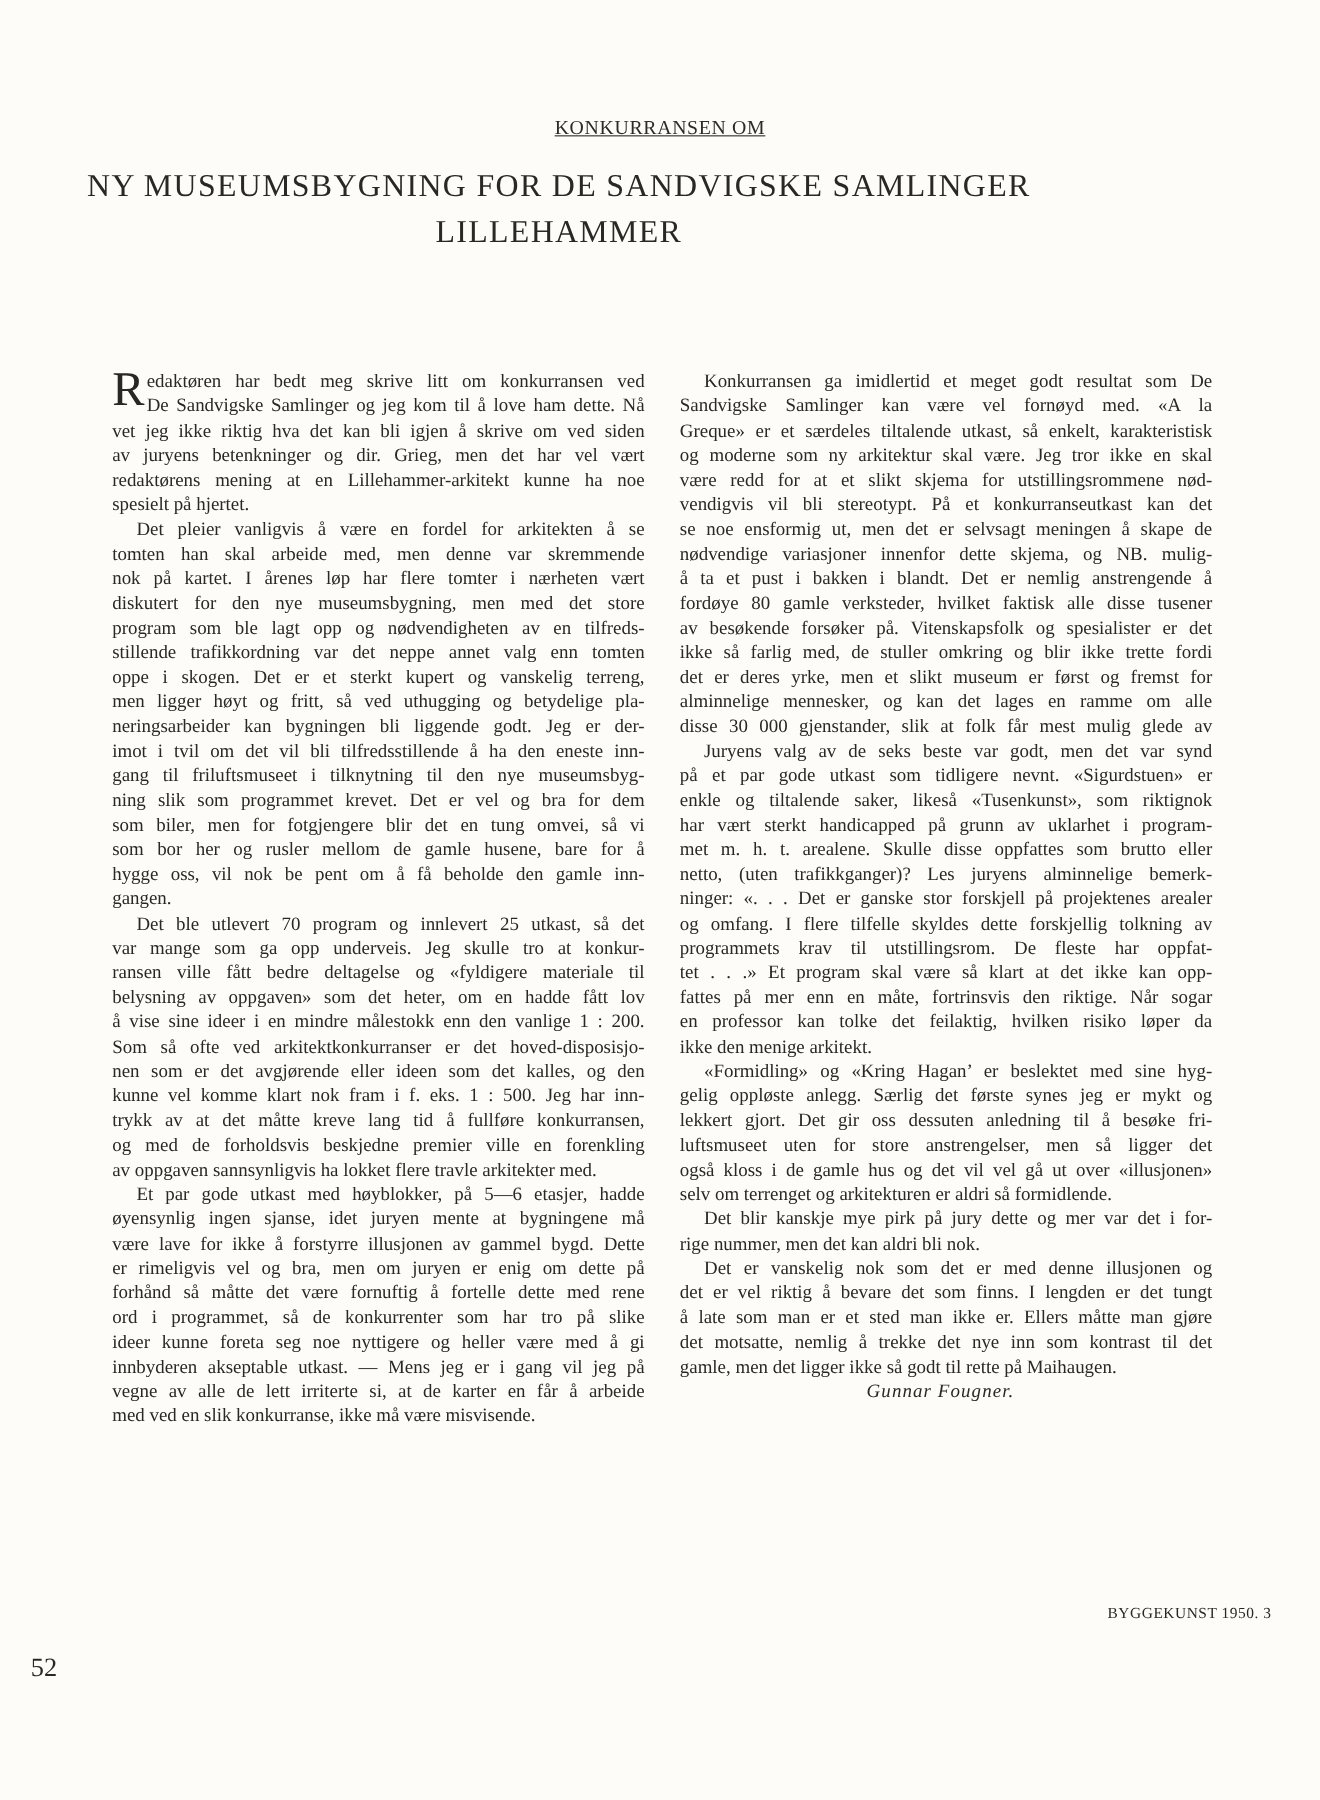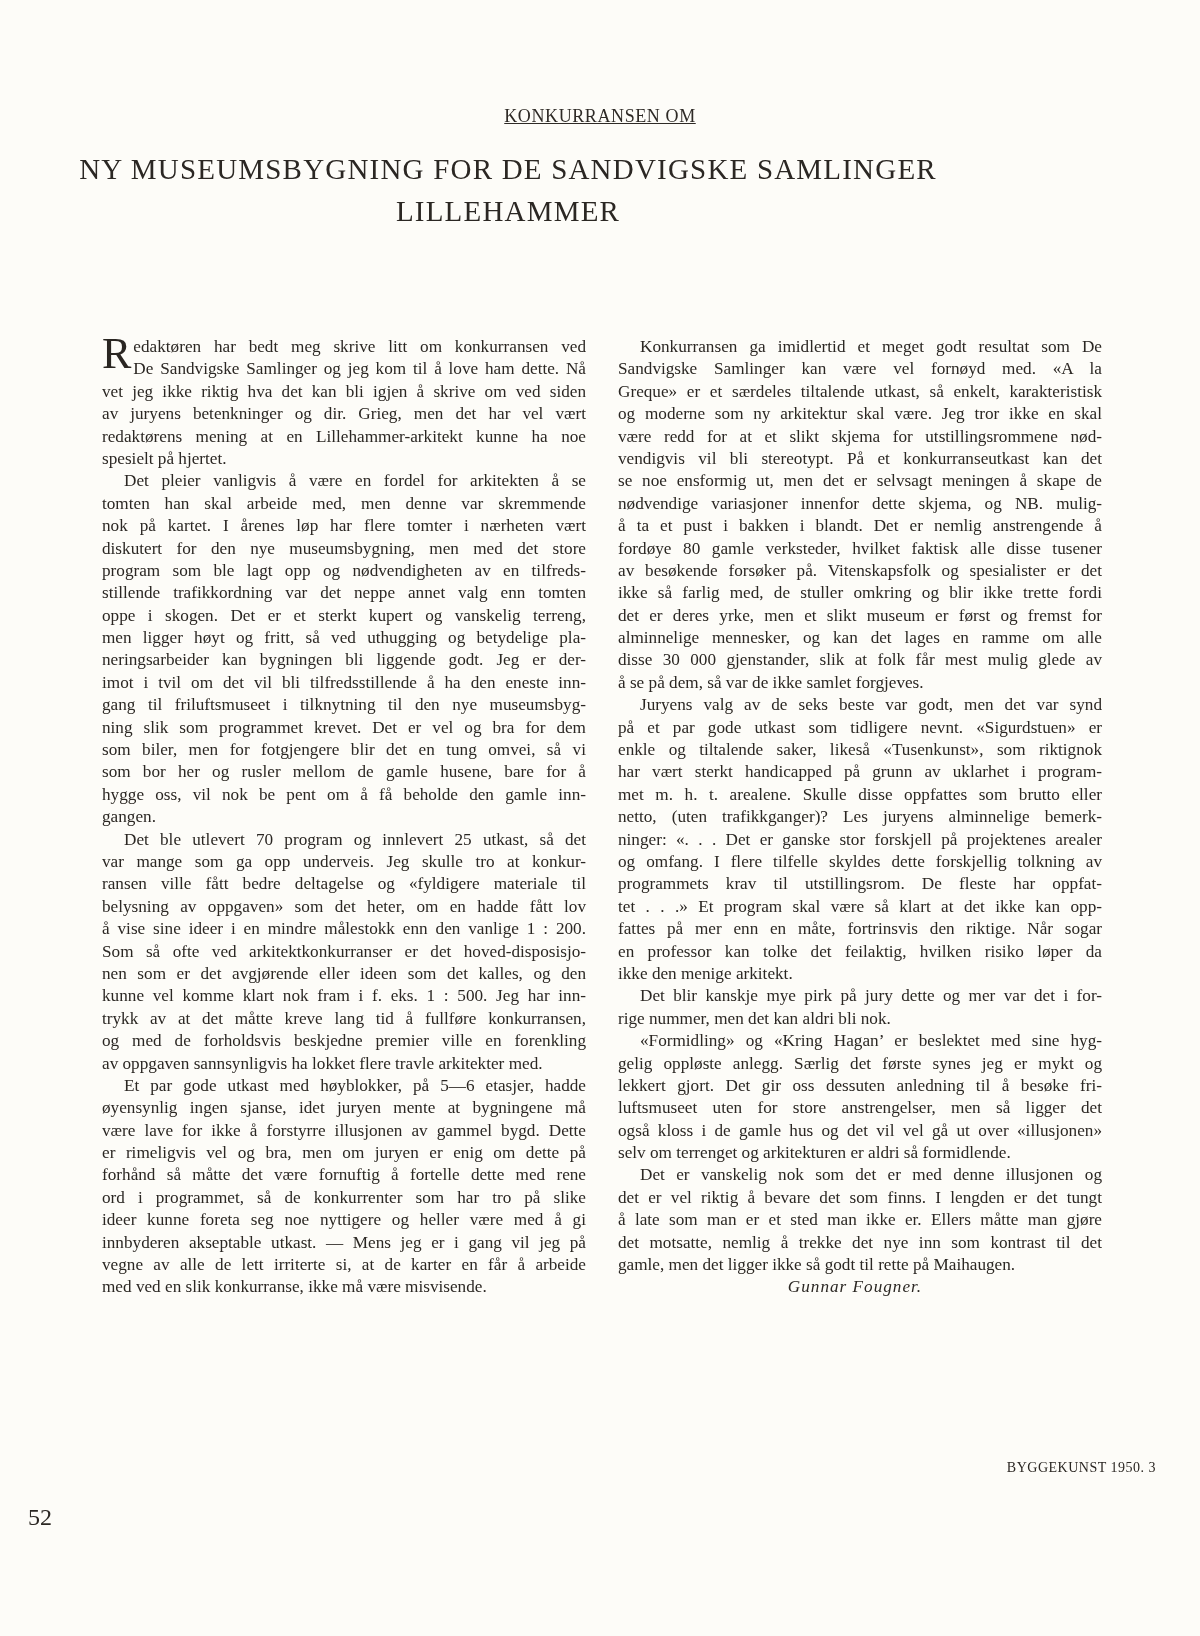--- a/index.html
+++ b/index.html
@@ -127,48 +127,47 @@
       <span class="tline">vendigvis vil bli stereotypt. På et konkurranseutkast kan det</span>
       <span class="tline">se noe ensformig ut, men det er selvsagt meningen å skape de</span>
       <span class="tline">nødvendige variasjoner innenfor dette skjema, og NB. mulig-</span>
       <span class="tline">å ta et pust i bakken i blandt. Det er nemlig anstrengende å</span>
       <span class="tline">fordøye 80 gamle verksteder, hvilket faktisk alle disse tusener</span>
       <span class="tline">av besøkende forsøker på. Vitenskapsfolk og spesialister er det</span>
       <span class="tline">ikke så farlig med, de stuller omkring og blir ikke trette fordi</span>
       <span class="tline">det er deres yrke, men et slikt museum er først og fremst for</span>
       <span class="tline">alminnelige mennesker, og kan det lages en ramme om alle</span>
       <span class="tline">disse 30 000 gjenstander, slik at folk får mest mulig glede av</span>
-      <span class="tline last">å se på dem, så var de ikke samlet forgjeves.</span>
     </div>
     <div class="para">
       <span class="tline indent">Juryens valg av de seks beste var godt, men det var synd</span>
       <span class="tline">på et par gode utkast som tidligere nevnt. «Sigurdstuen» er</span>
       <span class="tline">enkle og tiltalende saker, likeså «Tusenkunst», som riktignok</span>
       <span class="tline">har vært sterkt handicapped på grunn av uklarhet i program-</span>
       <span class="tline">met m. h. t. arealene. Skulle disse oppfattes som brutto eller</span>
       <span class="tline">netto, (uten trafikkganger)? Les juryens alminnelige bemerk-</span>
       <span class="tline">ninger: «. . . Det er ganske stor forskjell på projektenes arealer</span>
       <span class="tline">og omfang. I flere tilfelle skyldes dette forskjellig tolkning av</span>
       <span class="tline">programmets krav til utstillingsrom. De fleste har oppfat-</span>
       <span class="tline">tet . . .» Et program skal være så klart at det ikke kan opp-</span>
       <span class="tline">fattes på mer enn en måte, fortrinsvis den riktige. Når sogar</span>
       <span class="tline">en professor kan tolke det feilaktig, hvilken risiko løper da</span>
       <span class="tline last">ikke den menige arkitekt.</span>
     </div>
     <div class="para">
-      <span class="tline indent">Det blir kanskje mye pirk på jury dette og mer var det i for-</span>
-      <span class="tline last">rige nummer, men det kan aldri bli nok.</span>
-    </div>
-    <div class="para">
       <span class="tline indent">«Formidling» og «Kring Hagan’ er beslektet med sine hyg-</span>
       <span class="tline">gelig oppløste anlegg. Særlig det første synes jeg er mykt og</span>
       <span class="tline">lekkert gjort. Det gir oss dessuten anledning til å besøke fri-</span>
       <span class="tline">luftsmuseet uten for store anstrengelser, men så ligger det</span>
       <span class="tline">også kloss i de gamle hus og det vil vel gå ut over «illusjonen»</span>
       <span class="tline last">selv om terrenget og arkitekturen er aldri så formidlende.</span>
+    </div>
+    <div class="para">
+      <span class="tline indent">Det blir kanskje mye pirk på jury dette og mer var det i for-</span>
+      <span class="tline last">rige nummer, men det kan aldri bli nok.</span>
     </div>
     <div class="para">
       <span class="tline indent">Det er vanskelig nok som det er med denne illusjonen og</span>
       <span class="tline">det er vel riktig å bevare det som finns. I lengden er det tungt</span>
       <span class="tline">å late som man er et sted man ikke er. Ellers måtte man gjøre</span>
       <span class="tline">det motsatte, nemlig å trekke det nye inn som kontrast til det</span>
       <span class="tline last">gamle, men det ligger ikke så godt til rette på Maihaugen.</span>
     </div>
     <span class="signature">Gunnar Fougner.</span>
   </div>

